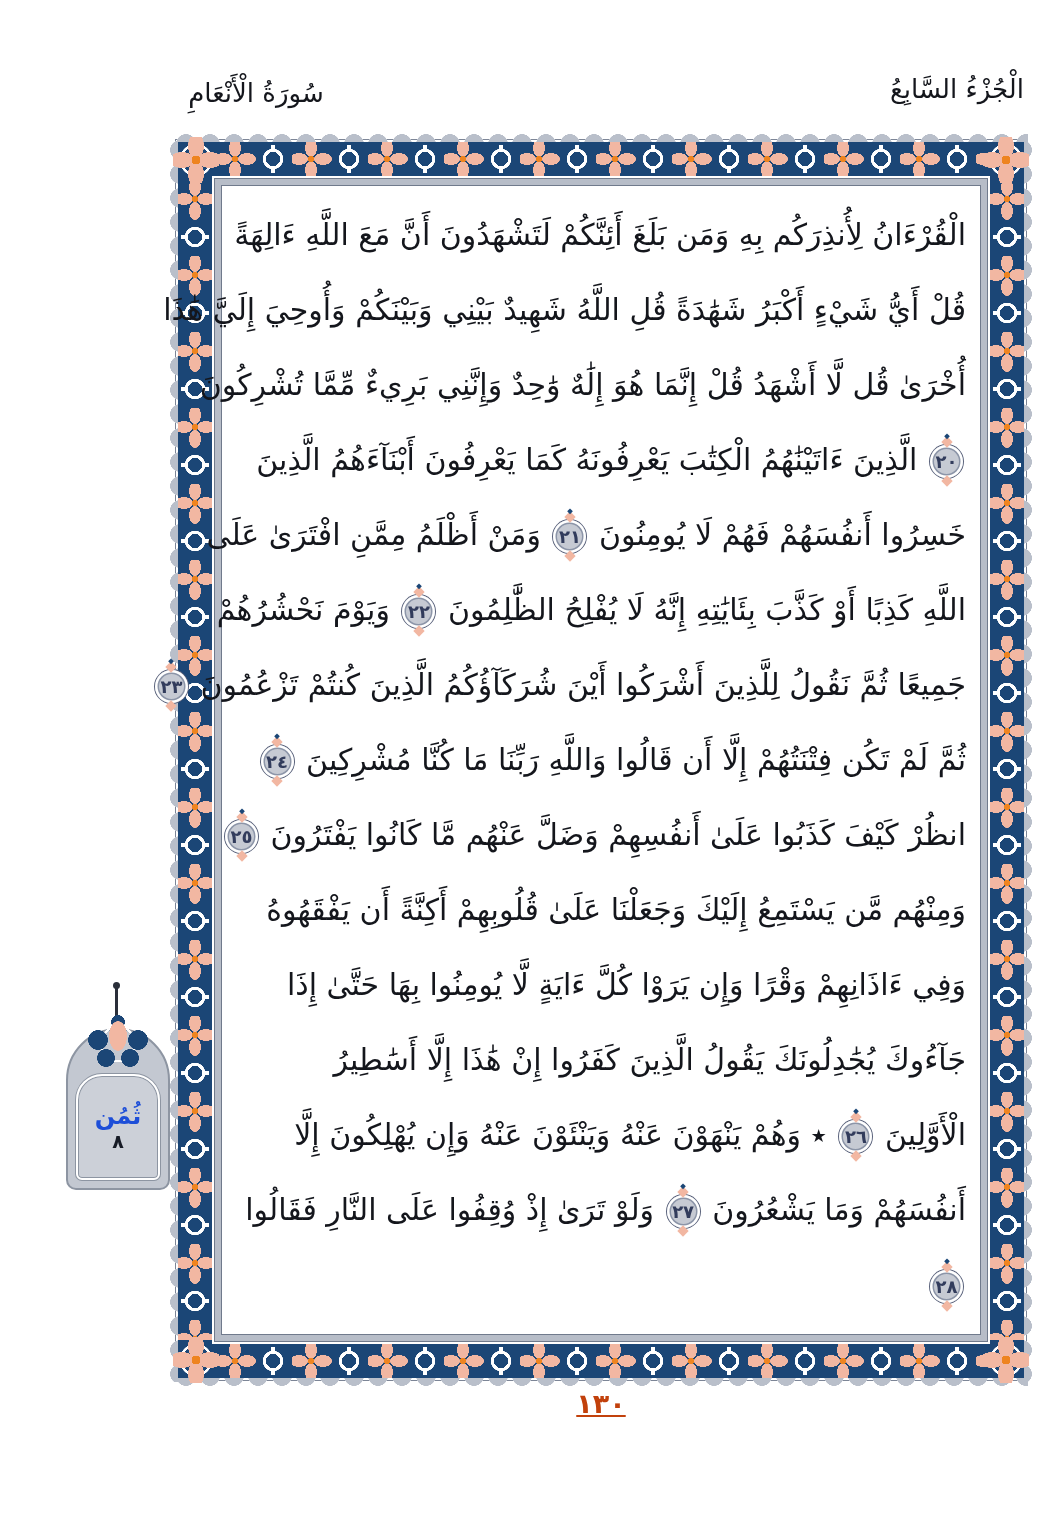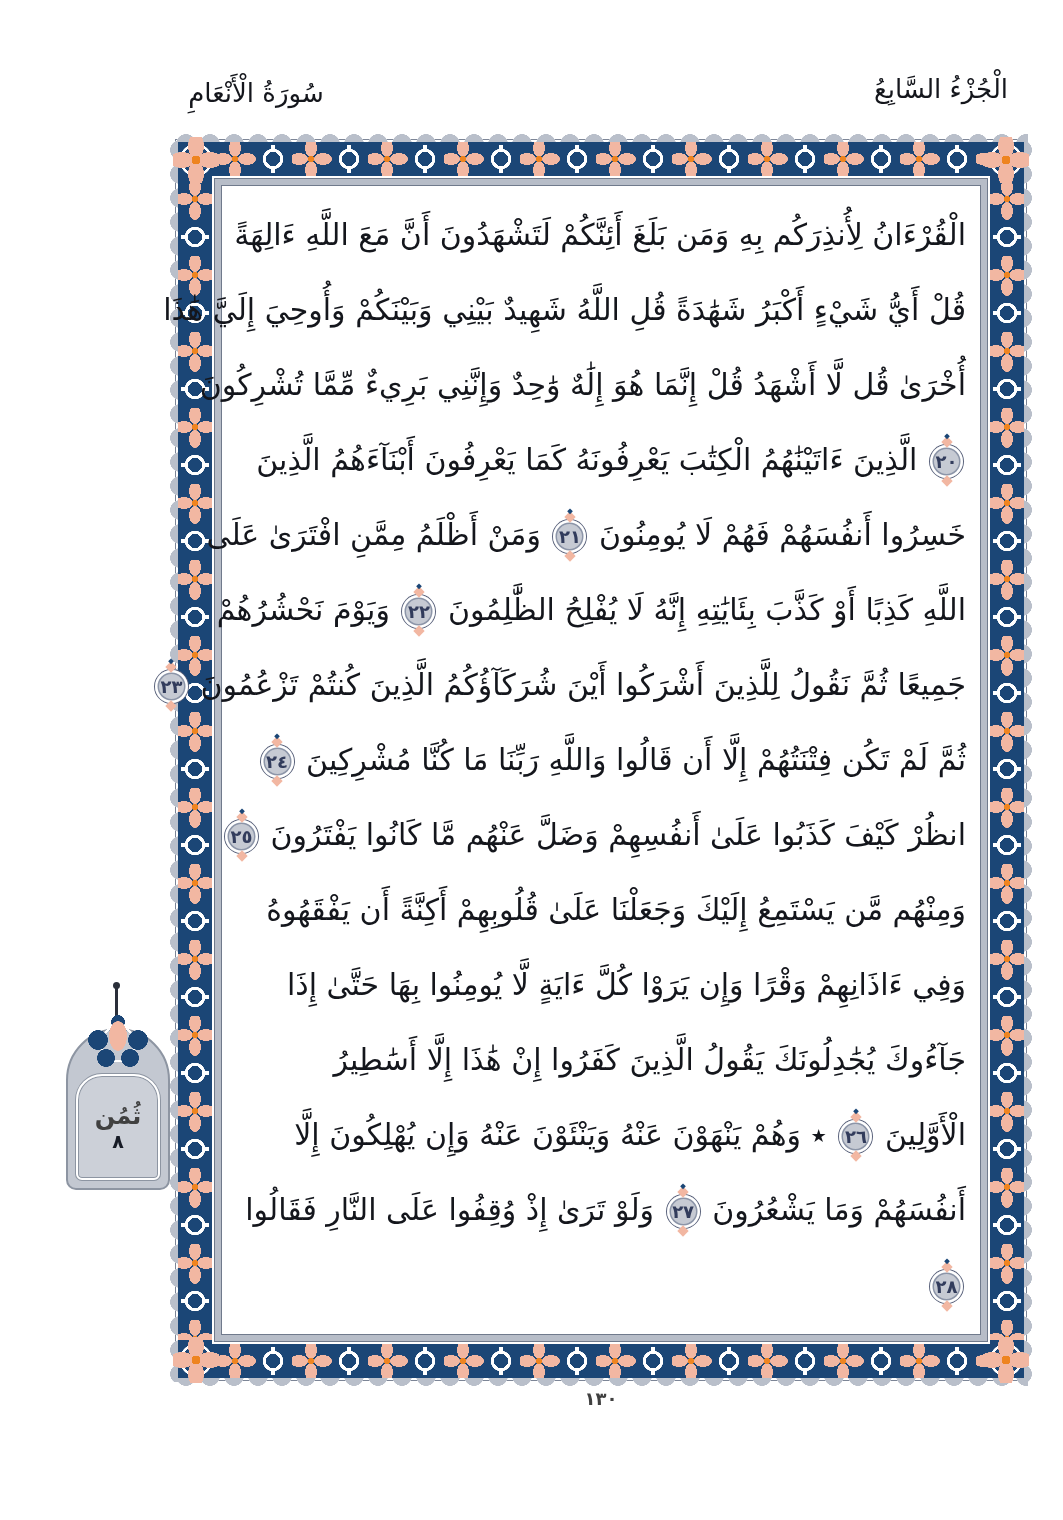--- a/index.html
+++ b/index.html
@@ -1,21 +1,21 @@
 <!DOCTYPE html>
 <html lang="ar" dir="rtl"><head>
 <meta charset="utf-8">
 <style>
   html,body{margin:0;padding:0;background:#ffffff;}
   #page{position:relative;width:1063px;height:1520px;background:#ffffff;overflow:hidden;
         font-family:"DejaVu Sans",sans-serif;color:#1a1a1a;}
 
   
   .hdr{position:absolute;font-weight:400;font-size:26px;color:#14161c;white-space:nowrap;}
-  #juz-label{top:74px;left:858px;width:166px;text-align:center;}
+  #juz-label{top:74px;left:858px;width:166px;text-align:right;}
   #surah-label{top:78px;left:176px;width:160px;text-align:center;}
 
   
   #frame{position:absolute;left:178px;top:142px;width:846px;height:1236px;
          background:#1b4676;box-shadow:0 0 0 2px #ffffff,0 0 0 3px #7c8596;}
 
   
   .sc{position:absolute;background-repeat:repeat-x;}
   #sc-top{left:-4px;right:-4px;top:-14px;height:14px;
     background-image:radial-gradient(circle 10px at 12px 16px,#b9bfca 97%,transparent);
@@ -99,26 +99,26 @@
       radial-gradient(circle 7px at 38px 8px,#1b4676 97%,transparent),
       radial-gradient(circle 10px at 18px 26px,#1b4676 97%,transparent),
       radial-gradient(circle 10px at 58px 26px,#1b4676 97%,transparent),
       radial-gradient(circle 9px at 26px 44px,#1b4676 97%,transparent),
       radial-gradient(circle 9px at 50px 44px,#1b4676 97%,transparent),
       radial-gradient(circle at 38px 30px,transparent 16px,#ffffff 16px 18px,transparent 18.5px);}
   #dome-panel{position:absolute;left:8px;right:8px;top:44px;bottom:8px;background:#ccd0d8;
       border:2px solid #ffffff;box-shadow:0 0 0 1px #8d95a2, inset 0 0 0 1px #8d95a2;
       border-radius:26px 26px 6px 6px;display:flex;flex-direction:column;align-items:center;
       justify-content:center;gap:2px;}
-  #thumn-label{font-size:24px;font-weight:700;color:#404040;line-height:1.1;}
+  #thumn-label{font-size:24px;font-weight:700;color:#1d4ed8;line-height:1.1;}
   #thumn-number{font-size:19px;font-weight:700;color:#171b26;line-height:1;}
 
   
   #page-number{position:absolute;left:178px;width:846px;top:1388px;text-align:center;
-      font-size:18px;font-weight:700;color:#404040;}
+      font-size:27px;font-weight:700;color:#c2410c;text-decoration:underline;}
 </style>
 </head>
 <body>
 
 <div id="page">
 
   <div class="hdr" id="juz-label">الْجُزْءُ السَّابِعُ</div>
   <div class="hdr" id="surah-label">سُورَةُ الْأَنْعَامِ</div>
 
   <div id="frame">

